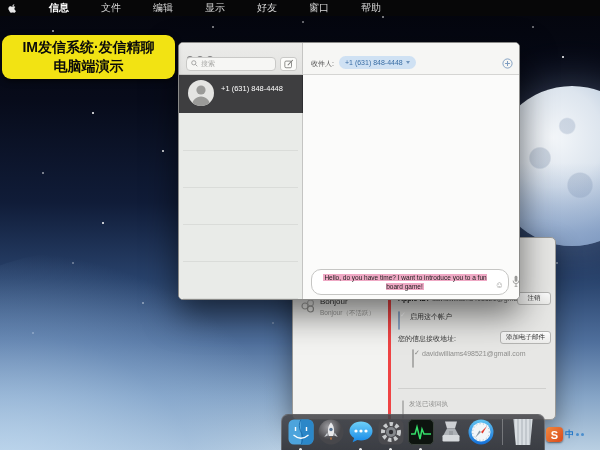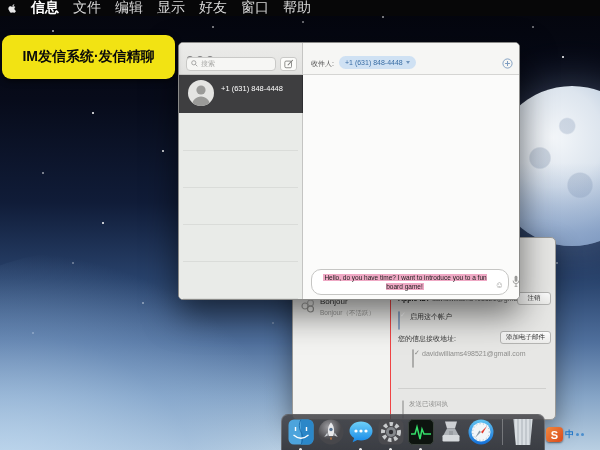--- a/index.html
+++ b/index.html
@@ -25,21 +25,21 @@
       162px 150px #fff,212px 26px rgba(255,255,255,.6),252px 92px #fff,302px 21px rgba(255,255,255,.5),
       342px 62px #fff,382px 16px rgba(255,255,255,.6),422px 102px #fff,462px 42px rgba(255,255,255,.7),
       500px 72px #fff,532px 26px rgba(255,255,255,.5),562px 56px #fff,42px 172px rgba(255,255,255,.6),
       102px 222px #fff,72px 262px rgba(255,255,255,.4),142px 302px rgba(255,255,255,.5),32px 332px rgba(255,255,255,.4),
       575px 202px #fff,556px 262px rgba(255,255,255,.5),242px 142px rgba(255,255,255,.45),450px 142px rgba(255,255,255,.5),
       272px 322px rgba(255,255,255,.3);}
 
   
   .menubar{left:0;top:0;width:600px;height:16px;background:#070708;display:flex;align-items:center;
     padding:0 8px;gap:14px;z-index:40;}
-  .menubar .mi{font-size:14px;color:#d8d8d8;cursor:default;}
+  .menubar .mi{font-size:10px;color:#d8d8d8;cursor:default;margin-left:18px;}
   .menubar .mi.first{color:#fff;font-weight:bold;}
   .apple{display:flex;align-items:center;}
 
   
   .banner{left:2px;top:35px;width:173px;height:44px;background:#f2e313;border-radius:9px;z-index:50;
     display:flex;flex-direction:column;justify-content:center;align-items:center;
     box-shadow:0 2px 6px rgba(0,0,0,.6);}
   .banner div{font-size:14px;font-weight:bold;color:#0a0a0a;line-height:1.38;white-space:nowrap;}
 
   
@@ -71,21 +71,21 @@
   .chatarea{left:124px;top:32px;width:218px;height:226px;background:#fbfbfa;}
   .msgfield{position:absolute;left:8px;bottom:6px;width:198px;min-height:20px;border:1px solid #c6c6c4;
     border-radius:10px;background:#fff;padding:3px 16px 3px 6px;font-size:6.5px;line-height:1.4;color:#222;}
   .msgfield mark{background:#efa9c5;color:#222;padding:0 1px;}
   .emoji{position:absolute;right:4px;bottom:4px;font-size:9px;color:#9a9a98;line-height:1;}
   .mic{position:absolute;right:1px;bottom:9px;}
 
   
   .pwin{left:292px;top:237px;width:264px;height:183px;background:#e7e7e5;border-radius:5px;z-index:10;
     box-shadow:0 10px 26px rgba(0,0,0,.45);border:1px solid #9a9a98;overflow:hidden;}
-  .plist{left:0;top:0;width:98px;height:183px;background:#f3f3f1;border-right:1px solid #ef4444;text-align:center;}
+  .plist{left:0;top:0;width:98px;height:183px;background:#f3f3f1;border-right:3px solid #ef4444;text-align:center;}
   .acc-name{left:27px;top:59px;font-size:8px;color:#333;}
   .acc-status{left:27px;top:71px;font-size:6.5px;color:#9a9a98;}
   .acc-icon{left:7px;top:60px;}
   .plabel{font-size:7px;color:#333;}
   .pbold{font-weight:bold;color:#222;}
   .pvalue{font-size:7px;color:#555;}
   .pbtn{background:linear-gradient(#fdfdfd,#ececea);border:1px solid #b5b5b3;border-radius:3px;
     font-size:6.5px;color:#333;display:flex;align-items:center;justify-content:center;}
   .cb{width:8px;height:8px;border-radius:2px;border:1px solid #8fa6c4;
     background:linear-gradient(#7fb0e0,#4a86c8);position:relative;}
@@ -135,20 +135,21 @@
     <span class="mi">文件</span>
     <span class="mi">编辑</span>
     <span class="mi">显示</span>
     <span class="mi">好友</span>
     <span class="mi">窗口</span>
     <span class="mi">帮助</span>
   </div>
 
   <div class="abs banner">
     <div>IM发信系统·发信精聊</div>
+    <div>电脑端演示</div>
   </div>
 
   <div class="abs pwin">
     <div class="abs plist">
       <span class="abs acc-icon">
         <svg width="16" height="16" viewBox="0 0 16 16">
             <circle cx="5" cy="8" r="3" fill="none" stroke="#a8a8a6" stroke-width="1.2"></circle>
             <circle cx="10.5" cy="5" r="3" fill="none" stroke="#b8b8b6" stroke-width="1.2"></circle>
             <circle cx="10.5" cy="11" r="3" fill="none" stroke="#989896" stroke-width="1.2"></circle>
           </svg>

